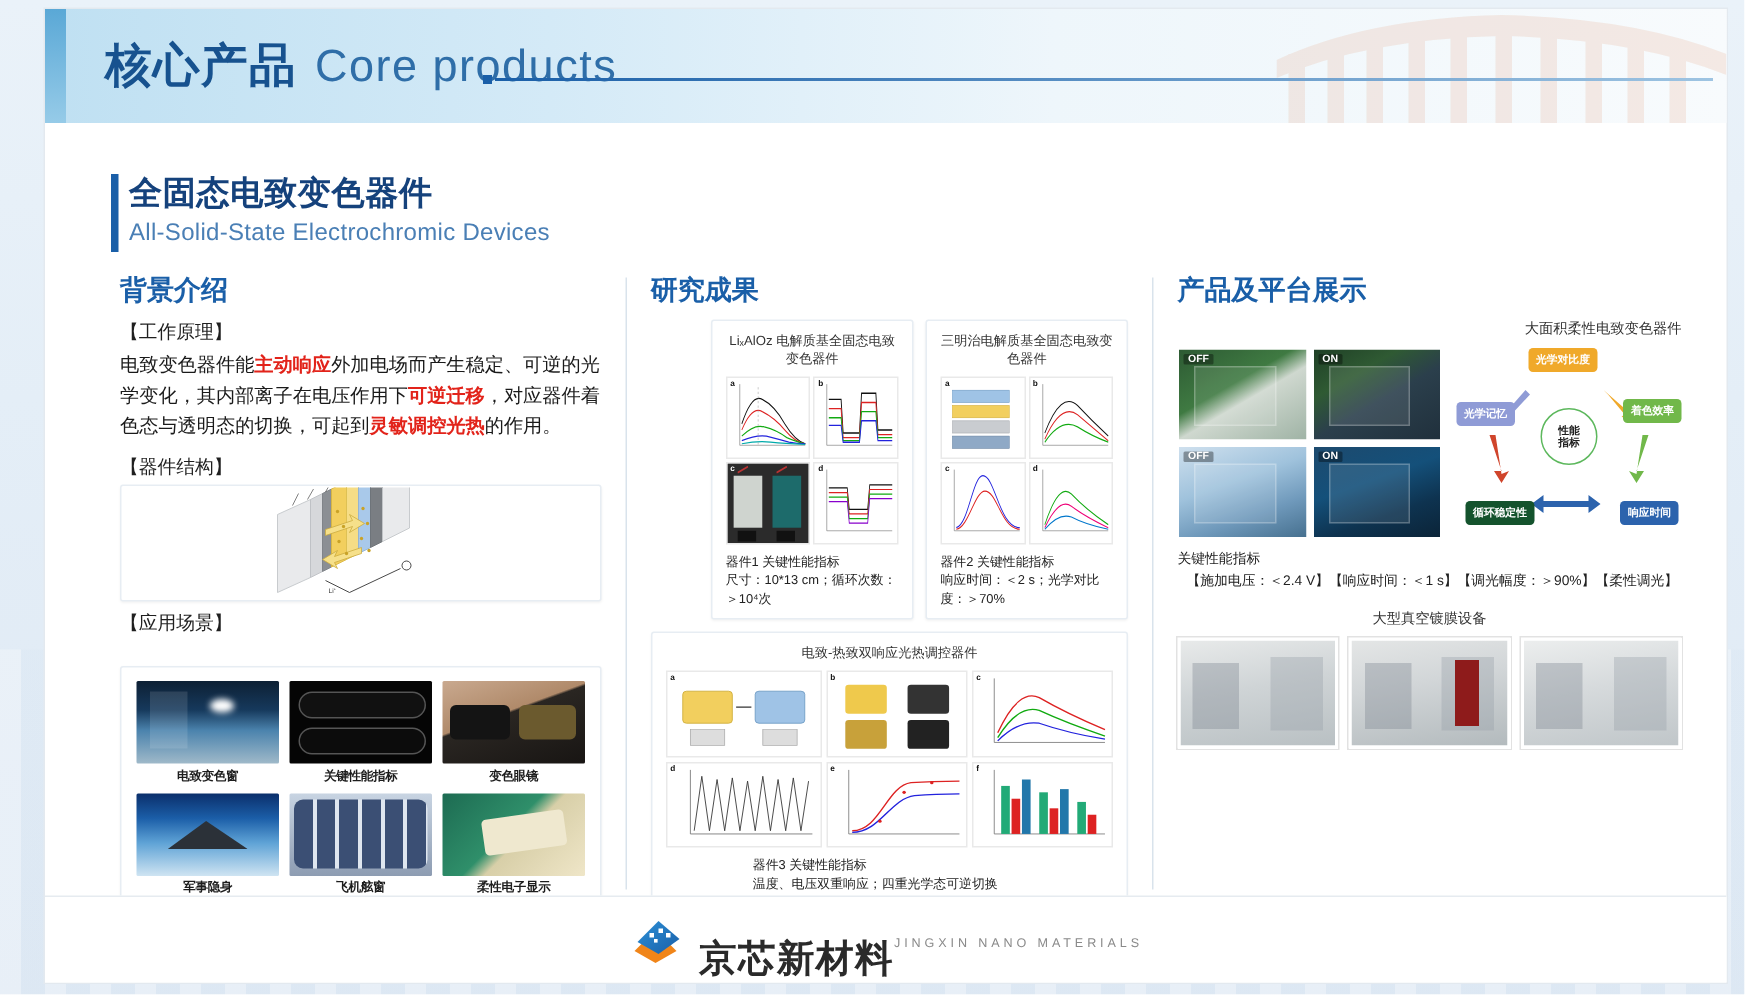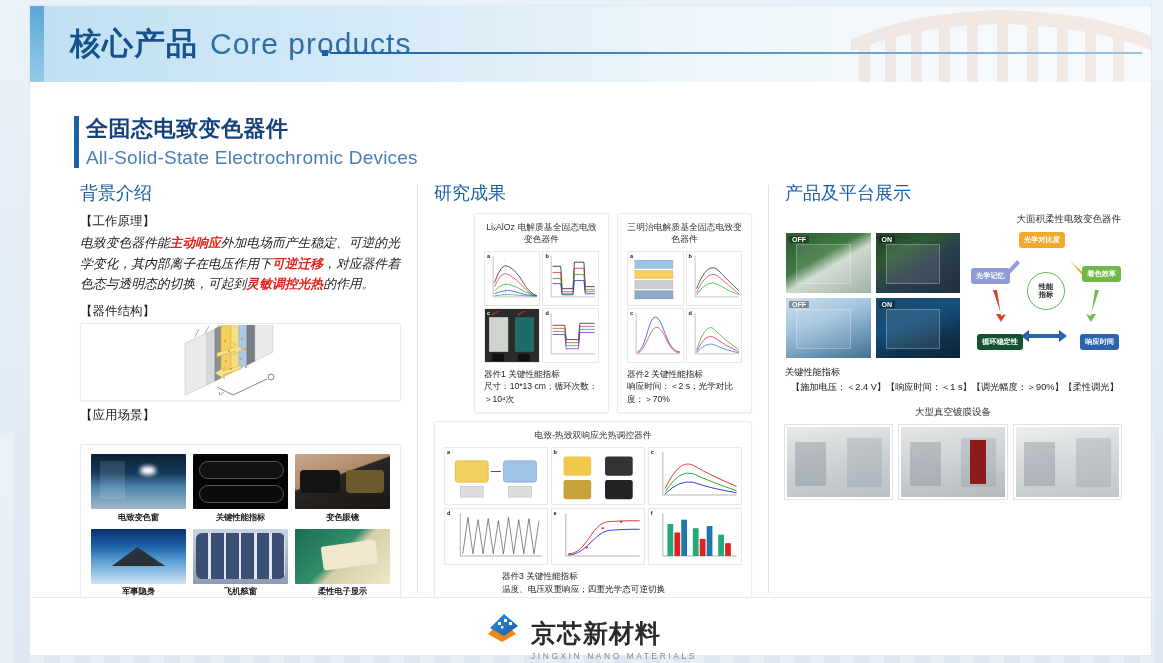--- a/index.html
+++ b/index.html
@@ -53,43 +53,43 @@
   .header-title .en {
     font-weight: 300; color:#2f6ea8; margin-left:12px; font-size:30px;
   }
   
   .sec-title-wrap { position:absolute; left:56px; top:108px; }
   .sec-bar {
     position:absolute; left:-12px; top:2px; width:5px; height:52px;
     background:#1a5fa8;
   }
   .sec-cn { font-size:22px; font-weight:700; color:#15427c; letter-spacing:.5px; }
-  .sec-en { font-size:19px; color:#4a7fb5; font-weight:400; margin-top:3px; letter-spacing:.2px;}
+  .sec-en { font-size:16px; color:#4a7fb5; font-weight:400; margin-top:3px; letter-spacing:.2px;}
   .sec-rule {
     position:absolute; left:300px; top:46px; width:812px; height:2px;
     background:linear-gradient(90deg,#1a5fa8,#9ec4e2);
   }
   .sec-rule::before{
     content:""; position:absolute; left:-8px; top:-2px; width:6px; height:6px; background:#1a5fa8;
   }
   
   .cols { position:absolute; left:50px; top:175px; right:30px; bottom:62px; display:flex; gap:16px; }
   .col { position:relative; }
   .col-1 { width: 348px; }
   .col-2 { width: 345px; }
   .col-3 { flex:1; }
   .divider {
     width:1px; background:#d9e3ec; margin-top:4px;
   }
   .col-h {
-    font-size:18px; font-weight:400; color:#1a5fa8; margin-bottom:8px;
+    font-size:18px; font-weight:700; color:#1a5fa8; margin-bottom:8px;
   }
   
   .mini-h { font-size:12.5px; color:#1f1f1f; margin:4px 0 3px; }
-  .para { font-size:12.8px; line-height:1.62; color:#1a1a1a;font-style:italic; }
+  .para { font-size:12.8px; line-height:1.62; color:#1a1a1a; }
   .hl { color:#e2231a; font-weight:700; }
   .white-card {
     background:#fff; border:1px solid #e7edf3; border-radius:2px;
     box-shadow:0 1px 2px rgba(0,0,0,.05);
   }
   
   .dev-struct { height:78px; position:relative; overflow:hidden; margin-top:3px; }
   .dev-svg { position:absolute; left:50%; top:50%; transform:translate(-50%,-50%); }
   
   .apps { margin-top:20px; padding:9px 10px 7px; }
@@ -170,21 +170,21 @@
   }
   
   .footer {
     position:absolute; left:0; right:0; bottom:0; height:58px;
     display:flex; align-items:center; justify-content:center; gap:9px;
     border-top:1px solid #e6ebf0; background:#fff;
   }
   .logo-mark { width:38px; height:34px; position:relative; }
   .logo-cn { font-size:25px; font-weight:700; color:#2a2a2a; letter-spacing:1px; }
   .logo-en { font-size:8.4px; color:#8a8a8a; letter-spacing:2.6px; margin-top:1px;}
-  .logo-txt { display:flex; flex-direction:column;margin-top:24px; }
+  .logo-txt { display:flex; flex-direction:row;margin-top:24px; }
 </style>
 </head>
 <body>
 
 <div class="slide">
   <div class="page-bg"></div>
 
   <div class="inner">
 
     <div class="header">

